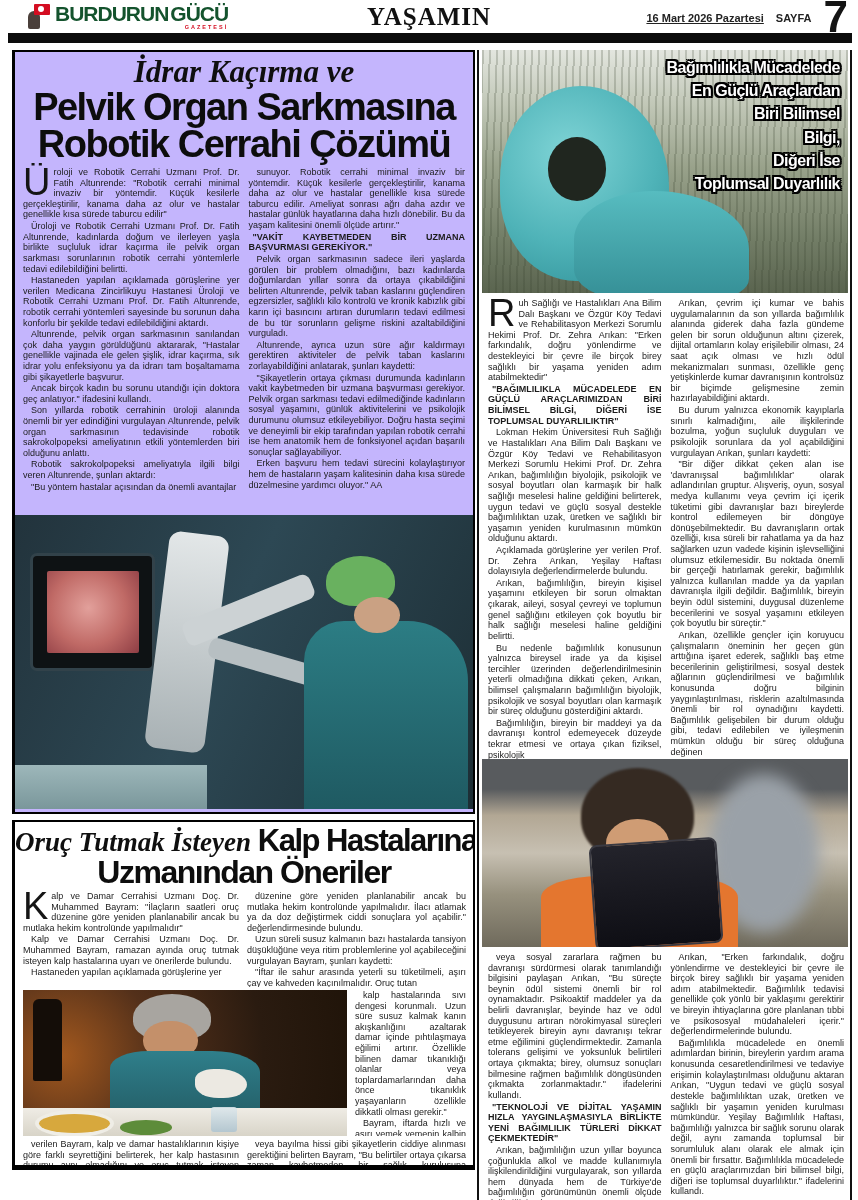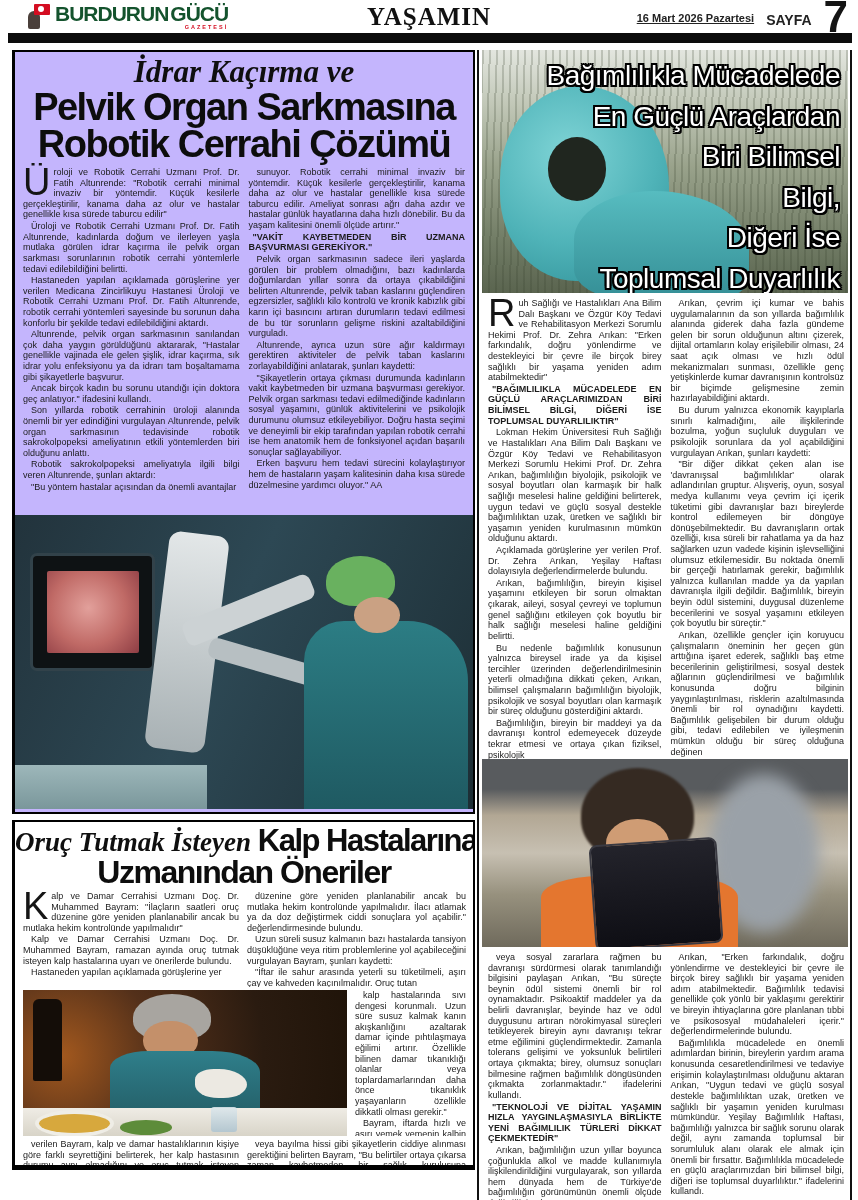--- a/index.html
+++ b/index.html
@@ -13,21 +13,21 @@
   .mast-flag:after{content:"";position:absolute;left:4px;top:2px;width:6px;height:6px;border-radius:50%;background:#fff;}
   .mast-person{position:absolute;left:2px;top:8px;width:12px;height:18px;background:#4a3f3a;border-radius:6px 6px 2px 2px;}
   .mast-text{line-height:1;}
   .mast-main{font-size:21px;font-weight:800;letter-spacing:-1px;color:#14532d;}
   .mast-main .g2{margin-left:2px;}
   .mast-sub{font-size:5.5px;font-weight:700;color:#d40d21;letter-spacing:2px;text-align:right;margin-top:1px;}
   .section-title{position:absolute;left:0;right:0;top:3px;text-align:center;
      font-family:"Liberation Serif","DejaVu Serif",serif;font-weight:900;font-size:25px;letter-spacing:1px;color:#111;}
   .header-right{position:absolute;right:12px;top:0;display:flex;align-items:flex-start;gap:12px;}
   .date-line{font-size:11px;font-weight:700;margin-top:12px;color:#222;text-decoration:underline;}
-  .page-word{font-size:14px;font-weight:700;margin-top:12px;color:#222;}
+  .page-word{font-size:11px;font-weight:700;margin-top:12px;color:#222;}
   .page-no{font-size:44px;font-weight:800;line-height:33px;letter-spacing:-2px;color:#141414;}
   .black-bar{position:absolute;left:8px;right:6px;top:33px;height:10px;background:#0c0c0c;}
   .divider-mid{position:absolute;left:477px;top:50px;width:2px;height:1150px;background:#111;}
   .divider-right{position:absolute;left:850px;top:50px;width:2px;height:1150px;background:#111;}
 
   
   .cols{display:flex;gap:9px;text-align:justify;}
   .col{flex:1;min-width:0;}
   .bodytxt{font-size:9px;line-height:1.18;}
   .para{margin:0 0 1px;text-indent:8px;}
@@ -84,21 +84,21 @@
 
   
   .r-region{position:absolute;left:482px;top:50px;width:366px;height:1150px;overflow:hidden;}
   #photo-hoodie{width:100%;height:243px;background:linear-gradient(180deg,#e3e6df 0%,#c2c8b8 22%,#99a28b 48%,#727d66 78%,#5a644f 100%);}
   #photo-hoodie:before{content:"";position:absolute;inset:0;
       background:repeating-linear-gradient(92deg,rgba(55,65,45,.22) 0 2px,transparent 2px 7px);}
   .ph-hood{left:5%;top:15%;width:46%;height:80%;background:radial-gradient(circle at 40% 35%,#7fd4d6,#4fb3b8 55%,#2f8f96);border-radius:48% 52% 40% 45%;}
   .ph-hood-inner{left:18%;top:36%;width:16%;height:26%;background:#20261f;border-radius:50%;}
   .ph-shoulder{left:25%;top:58%;width:48%;height:44%;background:linear-gradient(#57bcc0,#358f96);border-radius:50% 60% 20% 30%;}
   .hero-headline{position:absolute;top:6px;right:8px;left:8px;text-align:right;}
-  .hero-line{margin:0;font-weight:400;font-size:28px;line-height:1.45;letter-spacing:-0.5px;color:#fff;
+  .hero-line{margin:0;font-weight:700;font-size:16px;line-height:1.45;letter-spacing:-0.5px;color:#fff;
      text-shadow:-2px -2px 0 #000,2px -2px 0 #000,-2px 2px 0 #000,2px 2px 0 #000,0 -2px 0 #000,0 2px 0 #000,-2px 0 0 #000,2px 0 0 #000;}
   .r-cols1{height:461px;overflow:hidden;padding:5px 4px 0 6px;}
   #photo-tablet{width:100%;height:188px;background:linear-gradient(180deg,#585b5e 0%,#585b5e 16%,#b2a794 30%,#c7c0b2 50%,#97917e 72%,#6f6a5c 100%);}
   .pt-bg1{left:62%;top:8%;width:30%;height:84%;background:#9aa1a8;border-radius:50%;filter:blur(8px);}
   .pt-hair{left:27%;top:5%;width:31%;height:50%;background:#352a22;border-radius:50% 50% 45% 45%;filter:blur(1px);}
   .pt-face{left:34%;top:32%;width:17%;height:26%;background:#cf9c74;border-radius:50%;}
   .pt-shirt{left:16%;bottom:0;width:54%;height:38%;background:#e4762f;border-radius:30% 30% 0 0;}
   .pt-device{left:30%;bottom:0;width:34%;height:54%;background:linear-gradient(#23232b,#0e0e14);border:2px solid #3a3a42;border-radius:8px;transform:rotate(-4deg);}
   .r-cols2{height:252px;overflow:hidden;padding:5px 4px 0 6px;}
 </style>
@@ -130,21 +130,21 @@
 <div class="a1-box">
   <div class="a1-kicker">İdrar Kaçırma ve</div>
   <div class="a1-title">Pelvik Organ Sarkmasına</div>
   <div class="a1-title">Robotik Cerrahi Çözümü</div>
   <div class="cols bodytxt a1-cols">
     <div class="col">
       <div class="lead-wrap">
         <span class="dropcap">Ü</span><span>roloji ve Robotik Cerrahi Uzmanı Prof. Dr. Fatih Altunrende: "Robotik cerrahi minimal invaziv bir yöntemdir. Küçük kesilerle gerçekleştirilir, kanama daha az olur ve hastalar genellikle kısa sürede taburcu edilir"</span>
       </div>
       <div>
-          <p class="para">Üroloji ve Robotik Cerrahi Uzmanı Prof. Dr. Fatih Altunrende, kadınlarda doğum ve ilerleyen yaşla mutlaka görülen idrar kaçırma ile pelvik organ sarkması sorunlarının robotik cerrahi yöntemlerle tedavi edilebildiğini belirtti.</p>
+          <p class="para">Üroloji ve Robotik Cerrahi Uzmanı Prof. Dr. Fatih Altunrende, kadınlarda doğum ve ilerleyen yaşla birlikte suçluluk idrar kaçırma ile pelvik organ sarkması sorunlarının robotik cerrahi yöntemlerle tedavi edilebildiğini belirtti.</p>
           <p class="para">Hastaneden yapılan açıklamada görüşlerine yer verilen Medicana Zincirlikuyu Hastanesi Üroloji ve Robotik Cerrahi Uzmanı Prof. Dr. Fatih Altunrende, robotik cerrahi yöntemleri sayesinde bu sorunun daha konforlu bir şekilde tedavi edilebildiğini aktardı.</p>
           <p class="para">Altunrende, pelvik organ sarkmasının sanılandan çok daha yaygın görüldüğünü aktararak, "Hastalar genellikle vajinada ele gelen şişlik, idrar kaçırma, sık idrar yolu enfeksiyonu ya da idrarı tam boşaltamama gibi şikayetlerle başvurur.</p>
           <p class="para">Ancak birçok kadın bu sorunu utandığı için doktora geç anlatıyor." ifadesini kullandı.</p>
           <p class="para">Son yıllarda robotik cerrahinin üroloji alanında önemli bir yer edindiğini vurgulayan Altunrende, pelvik organ sarkmasının tedavisinde robotik sakrokolpopeksi ameliyatının etkili yöntemlerden biri olduğunu anlattı.</p>
           <p class="para">Robotik sakrokolpopeksi ameliyatıyla ilgili bilgi veren Altunrende, şunları aktardı:</p>
           <p class="para">"Bu yöntem hastalar açısından da önemli avantajlar</p>
         </div>
     </div>
     <div class="col">
       <div>

